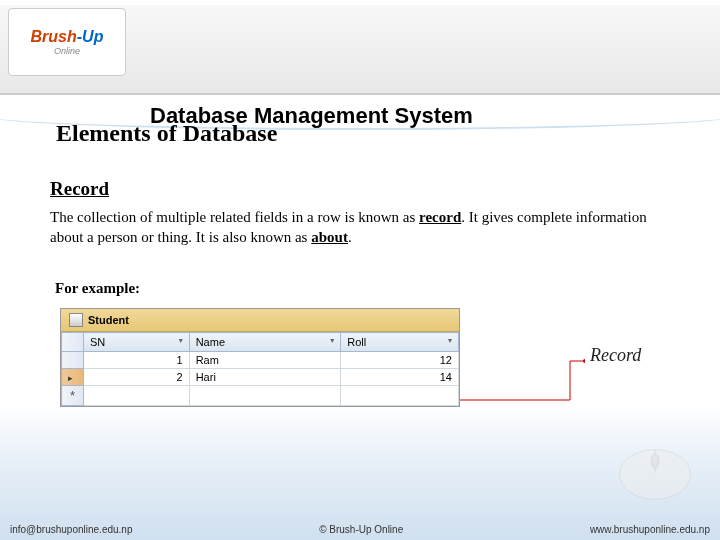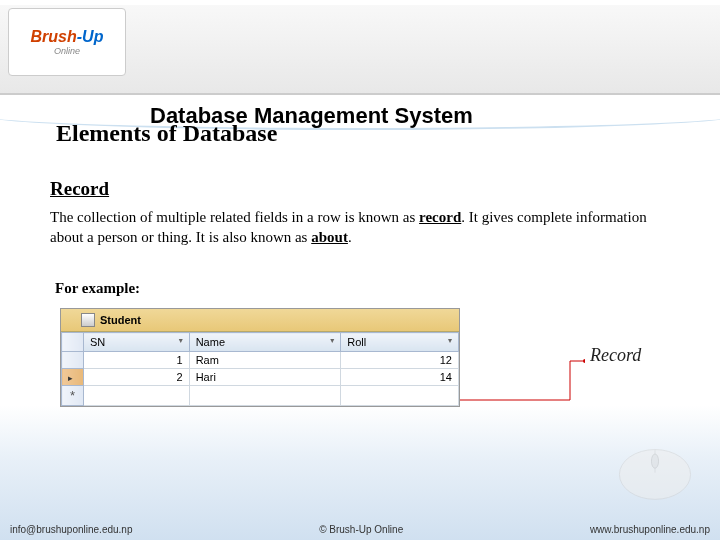--- a/index.html
+++ b/index.html
@@ -96,21 +96,21 @@
     left: 60px;
     width: 400px;
     font-family: "Segoe UI", Arial, sans-serif;
     font-size: 11px;
     border: 1px solid #999;
     background: #fff;
   }
   .tab {
     background: linear-gradient(to bottom, #f0d898, #e8c878);
     border-bottom: 1px solid #b8a868;
-    padding: 4px 20px;
+    padding: 4px 8px;
     display: flex;
     align-items: center;
     gap: 5px;
   }
   .tab-icon {
     width: 14px; height: 14px;
     background: linear-gradient(to bottom, #fff, #ccc);
     border: 1px solid #888;
     display: inline-block;
   }

